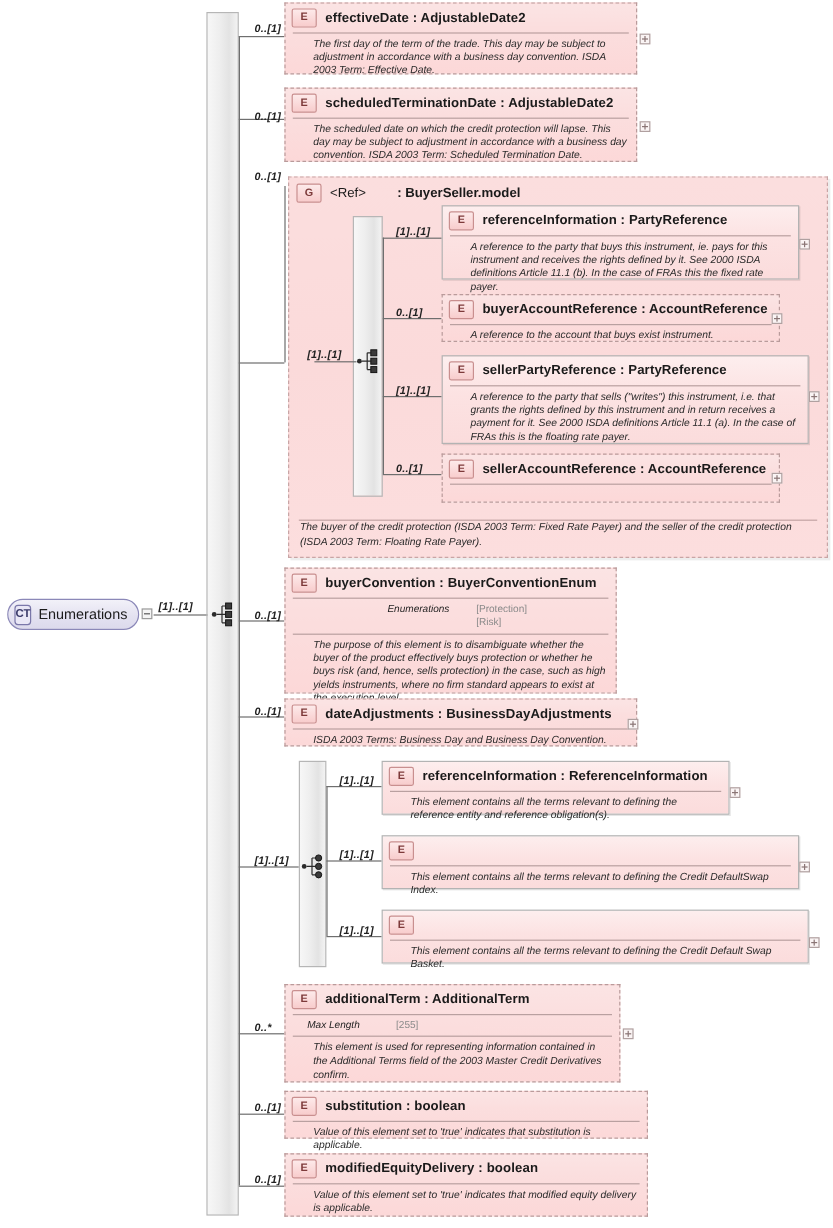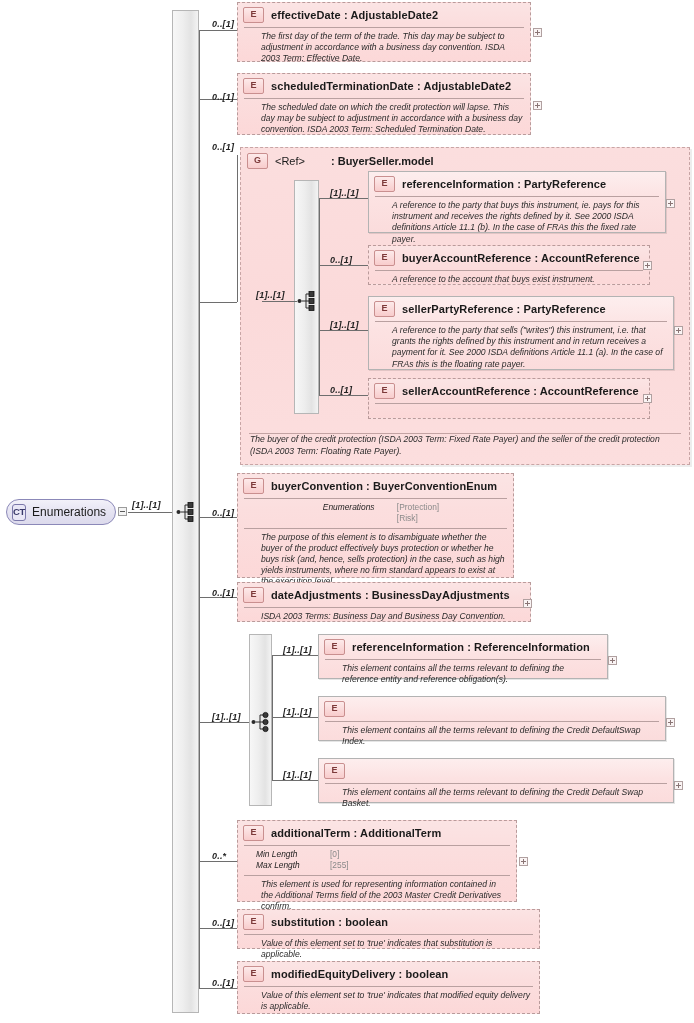--- a/index.html
+++ b/index.html
@@ -334,24 +334,20 @@
   <div class="ln lnh" style="left:199px;top:861px;width:38px;"></div>
   <div class="card" style="left:212px;top:851px;">0..*</div>
   <div class="box dashed" style="left:237px;top:820px;width:280px;height:82px;">
     <div class="box-head">
       <div class="e-badge">E</div>
       <div class="box-title">additionalTerm : AdditionalTerm</div>
     </div>
     <div class="sep"></div>
     <div class="facets" style="flex-direction:column;">
       <div style="display:flex;">
-        <div class="fk">Min Length</div>
-        <div class="fv">[0]</div>
-      </div>
-      <div style="display:flex;">
         <div class="fk">Max Length</div>
         <div class="fv">[255]</div>
       </div>
     </div>
     <div class="sep"></div>
     <div class="box-doc">This element is used for representing information contained in the Additional Terms field of the 2003 Master Credit Derivatives confirm.</div>
   </div>
   <div class="plus" style="left:519px;top:857px;"></div>
 
   <div class="ln lnh" style="left:199px;top:928px;width:38px;"></div>

